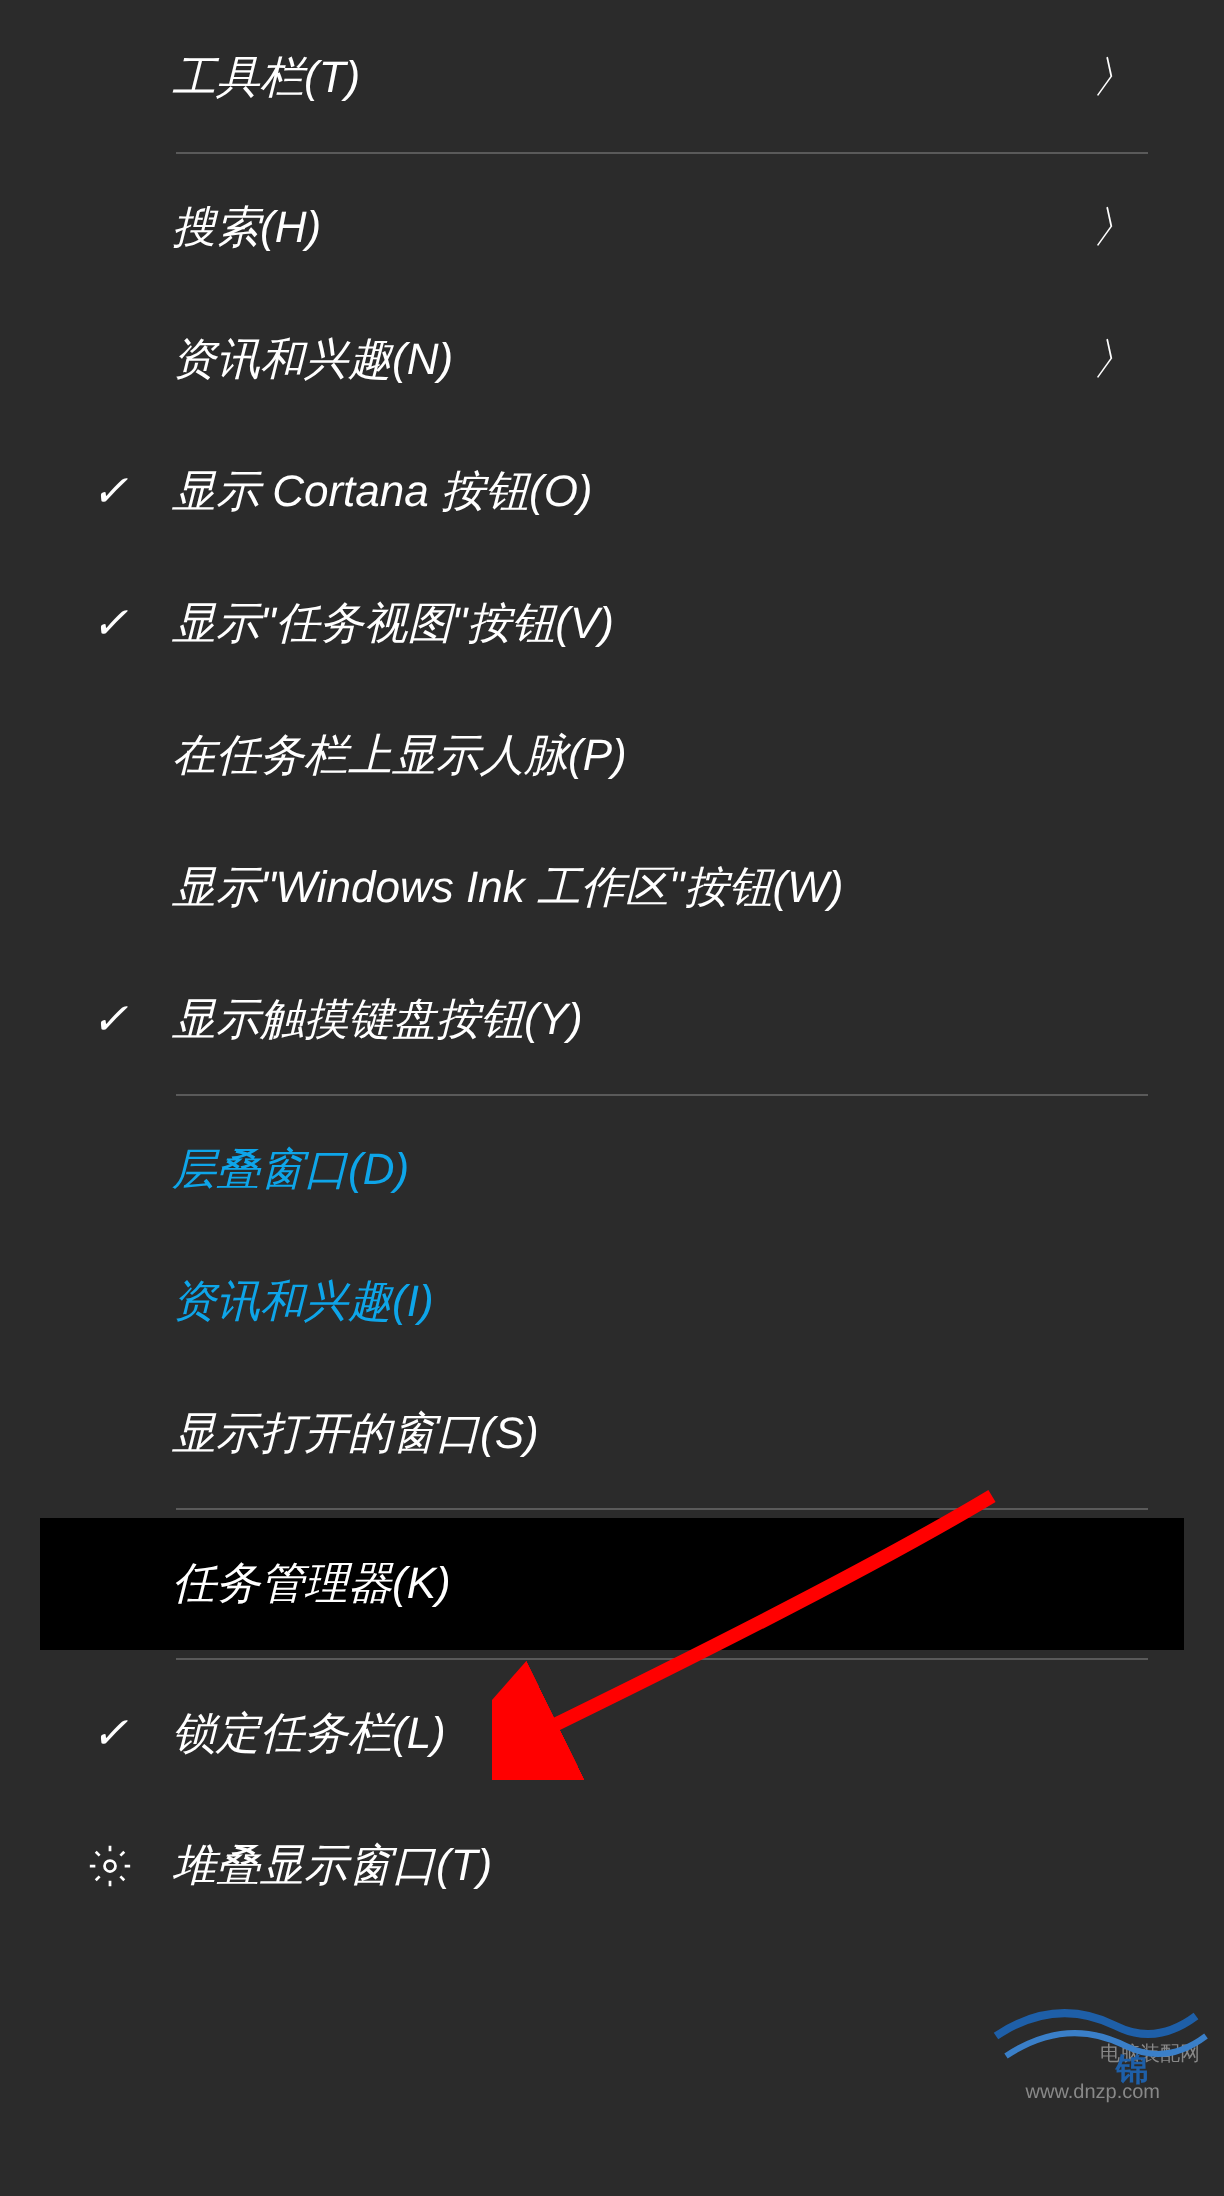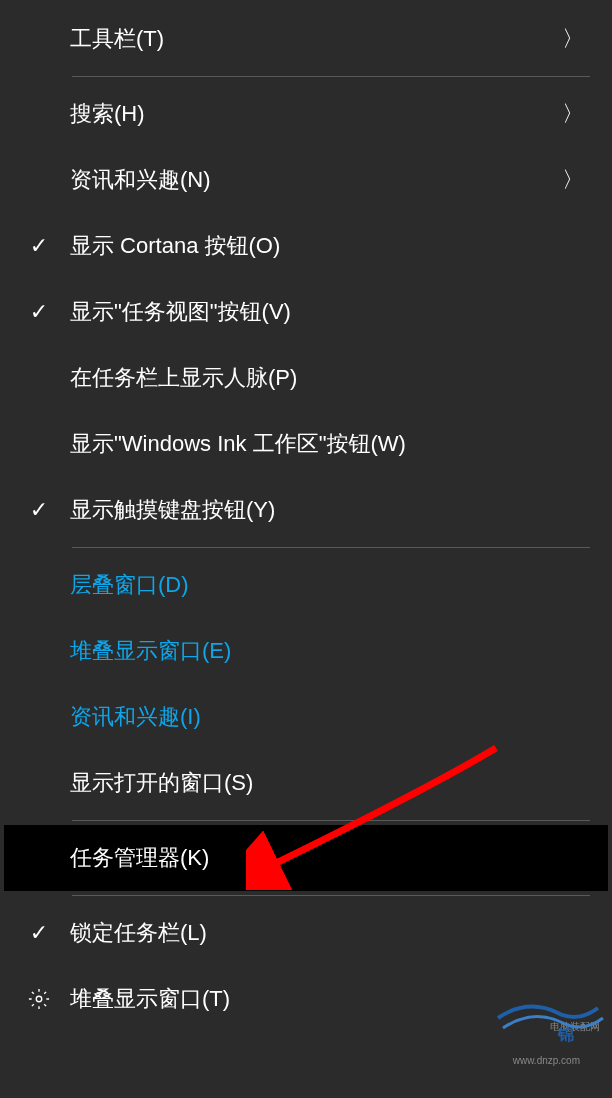--- a/index.html
+++ b/index.html
@@ -12,21 +12,22 @@
       height: 1098px;
       background: #2b2b2b;
       font-family: "Microsoft YaHei", "Segoe UI", sans-serif;
       color: #ffffff;
       overflow: hidden;
       position: relative;
     }
     .menu {
       width: 100%;
       height: 100%;
-      padding: 6px 4px;
+      padding: 6px 20px;
+      font-style: italic;
     }
     .menu-item {
       display: flex;
       align-items: center;
       height: 66px;
       padding: 0 24px 0 4px;
       position: relative;
       cursor: default;
     }
     .menu-item.hover {
@@ -86,21 +87,21 @@
     .watermark-text {
       position: absolute;
       font-size: 10px;
       color: #888;
     }
     .watermark-text.top {
       bottom: 64px;
       right: 12px;
     }
     .watermark-text.bottom {
-      bottom: 32px;
+      bottom: 46px;
       right: 32px;
     }
   </style>
 </head>
 <body>
 
 <div class="menu">
 
   <div class="menu-item">
     <span class="icon-slot"></span>
@@ -153,24 +154,20 @@
     <span class="label">显示触摸键盘按钮(Y)</span>
   </div>
 
   <div class="separator"></div>
 
   <div class="menu-item">
     <span class="icon-slot"></span>
     <span class="label disabled">层叠窗口(D)</span>
   </div>
 
-  <div class="menu-item">
-    <span class="icon-slot"></span>
-    <span class="label disabled">堆叠显示窗口(E)</span>
-  </div>
 
   <div class="menu-item">
     <span class="icon-slot"></span>
     <span class="label disabled">资讯和兴趣(I)</span>
   </div>
 
   <div class="menu-item">
     <span class="icon-slot"></span>
     <span class="label">显示打开的窗口(S)</span>
   </div>

